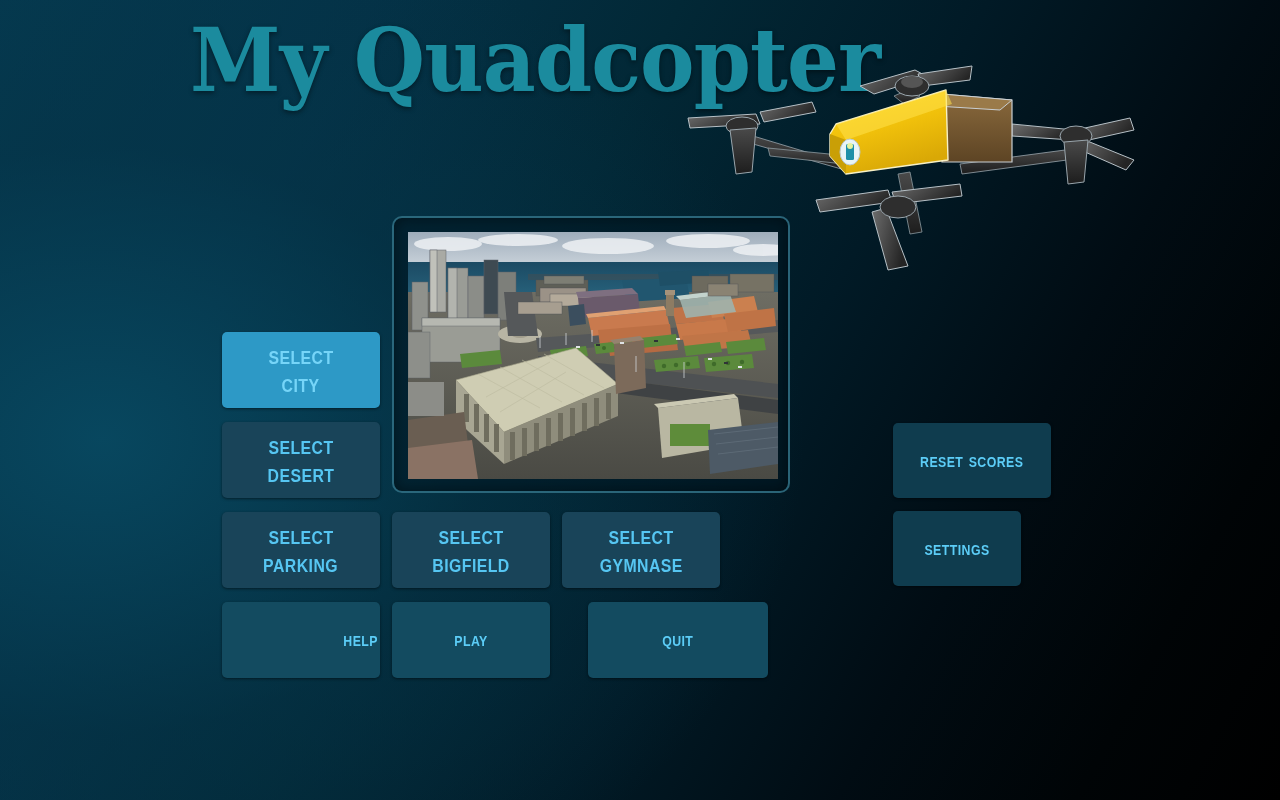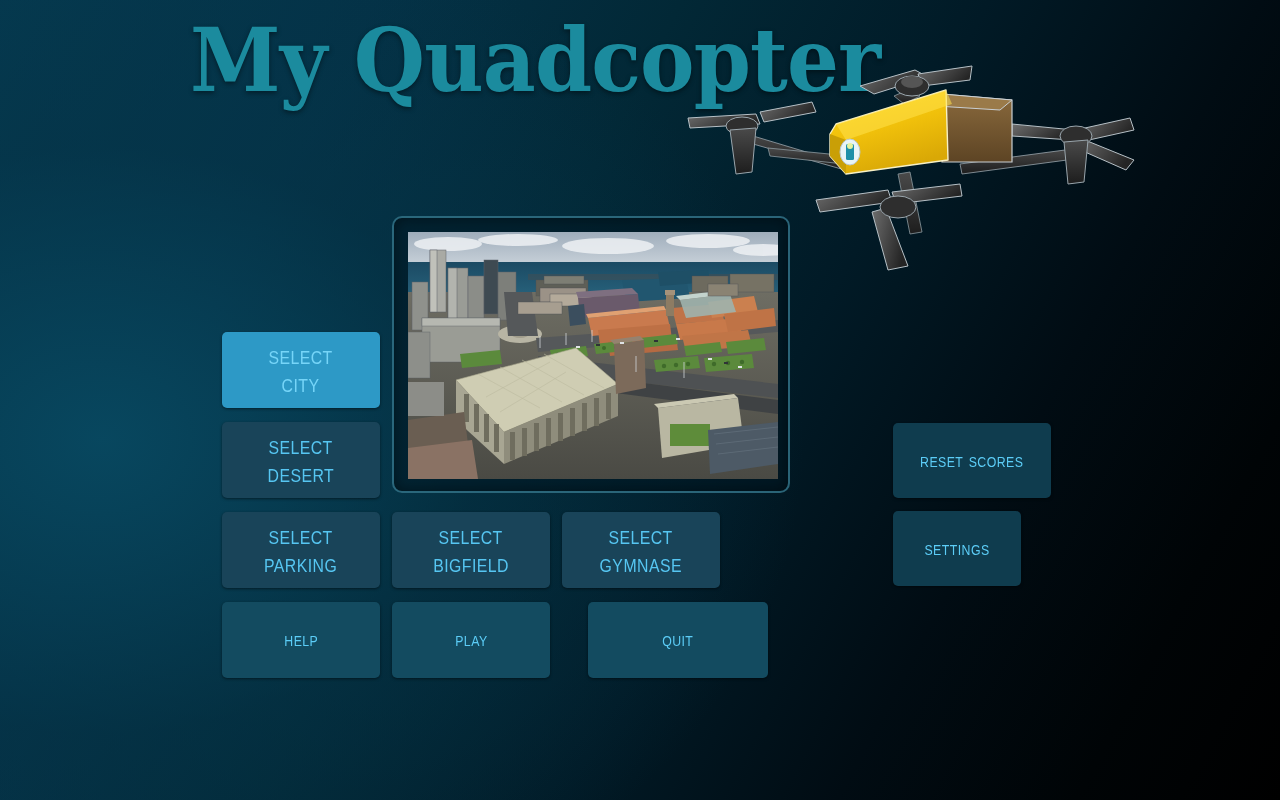--- a/index.html
+++ b/index.html
@@ -50,21 +50,21 @@
   }
   #preview-image svg { display:block; width:370px; height:247px; }
 
   
   .btn {
     position:absolute;
     border:none;
     border-radius:5px;
     color:#5ac8f2;
     font-family:"Liberation Sans", sans-serif;
-    font-weight:400;
+    font-weight:700;
     display:flex;
     flex-direction:column;
     align-items:center;
     justify-content:center;
     text-align:center;
     line-height:1.06;
     cursor:pointer;
     font-variant:small-caps;
     text-transform:lowercase;
     letter-spacing:0.5px;
@@ -357,21 +357,21 @@
   <button class="btn dark f26" style="left:222px; top:422px; width:158px; height:76px;">
     <span>Select</span>
     <span>Desert</span>
   </button>
 
   <button class="btn dark f26" style="left:222px; top:512px; width:158px; height:76px;">
     <span>Select</span>
     <span>Parking</span>
   </button>
 
-  <button class="btn dark2 f27" style="left:222px; top:602px; width:158px; height:76px;">
+  <button class="btn dark2 f27" style="left:222px; top:602px; width:158px; height:76px;align-items:flex-end;">
     <span>Help</span>
   </button>
 
   <button class="btn dark f26" style="left:392px; top:512px; width:158px; height:76px;">
     <span>Select</span>
     <span>BigField</span>
   </button>
 
   <button class="btn dark2 f27" style="left:392px; top:602px; width:158px; height:76px;">
     <span>Play</span>

